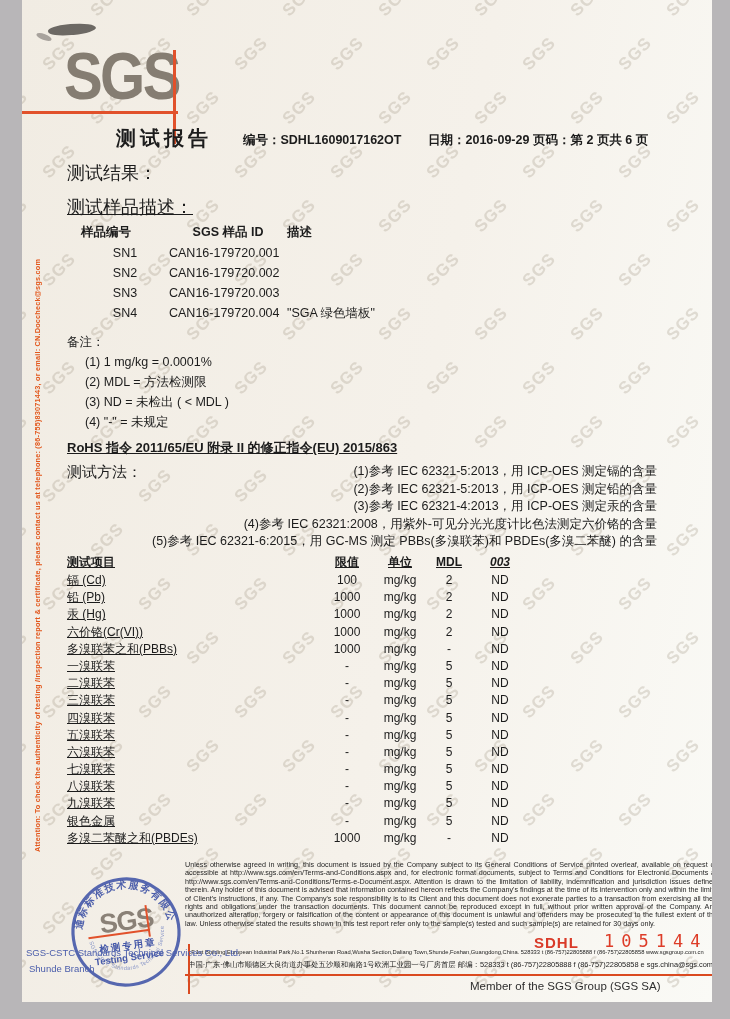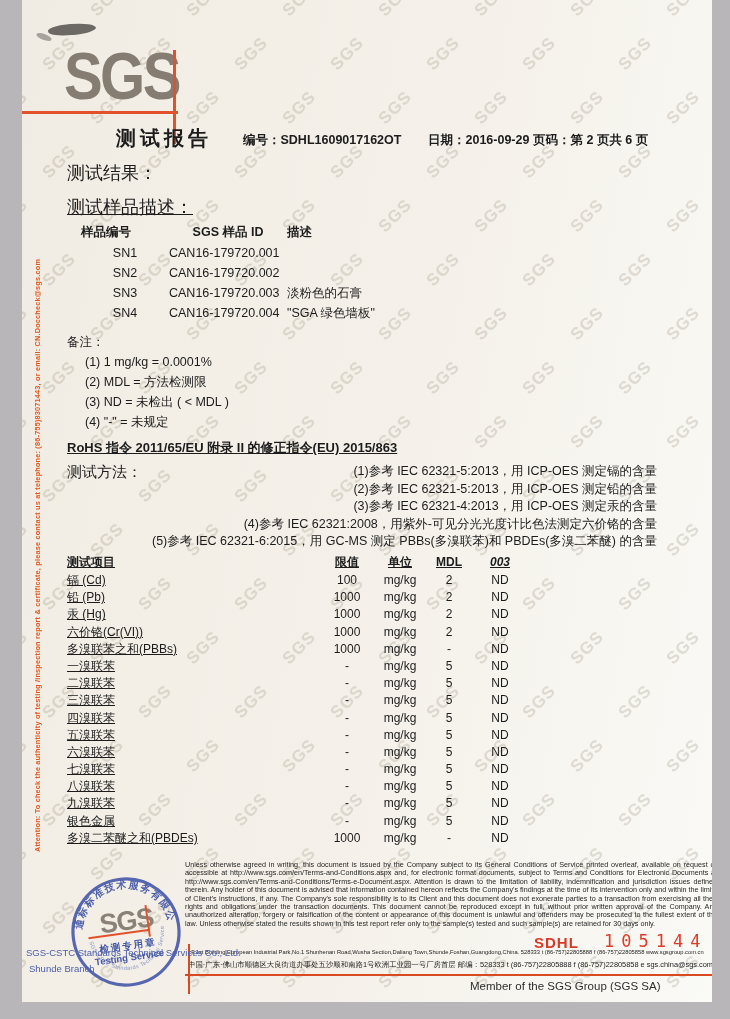--- a/index.html
+++ b/index.html
@@ -282,21 +282,20 @@
             <span class="sc1">SN1</span>
             <span class="sc2">CAN16-179720.001</span>
           </div>
           <div class="srow">
             <span class="sc1">SN2</span>
             <span class="sc2">CAN16-179720.002</span>
           </div>
           <div class="srow">
             <span class="sc1">SN3</span>
             <span class="sc2">CAN16-179720.003</span>
-            <span class="sc3">淡粉色的石膏</span>
           </div>
           <div class="srow">
             <span class="sc1">SN4</span>
             <span class="sc2">CAN16-179720.004</span>
             <span class="sc3">"SGA 绿色墙板"</span>
           </div>
         </div>
     </div>
 
     <div class="remark-label">备注：</div>

